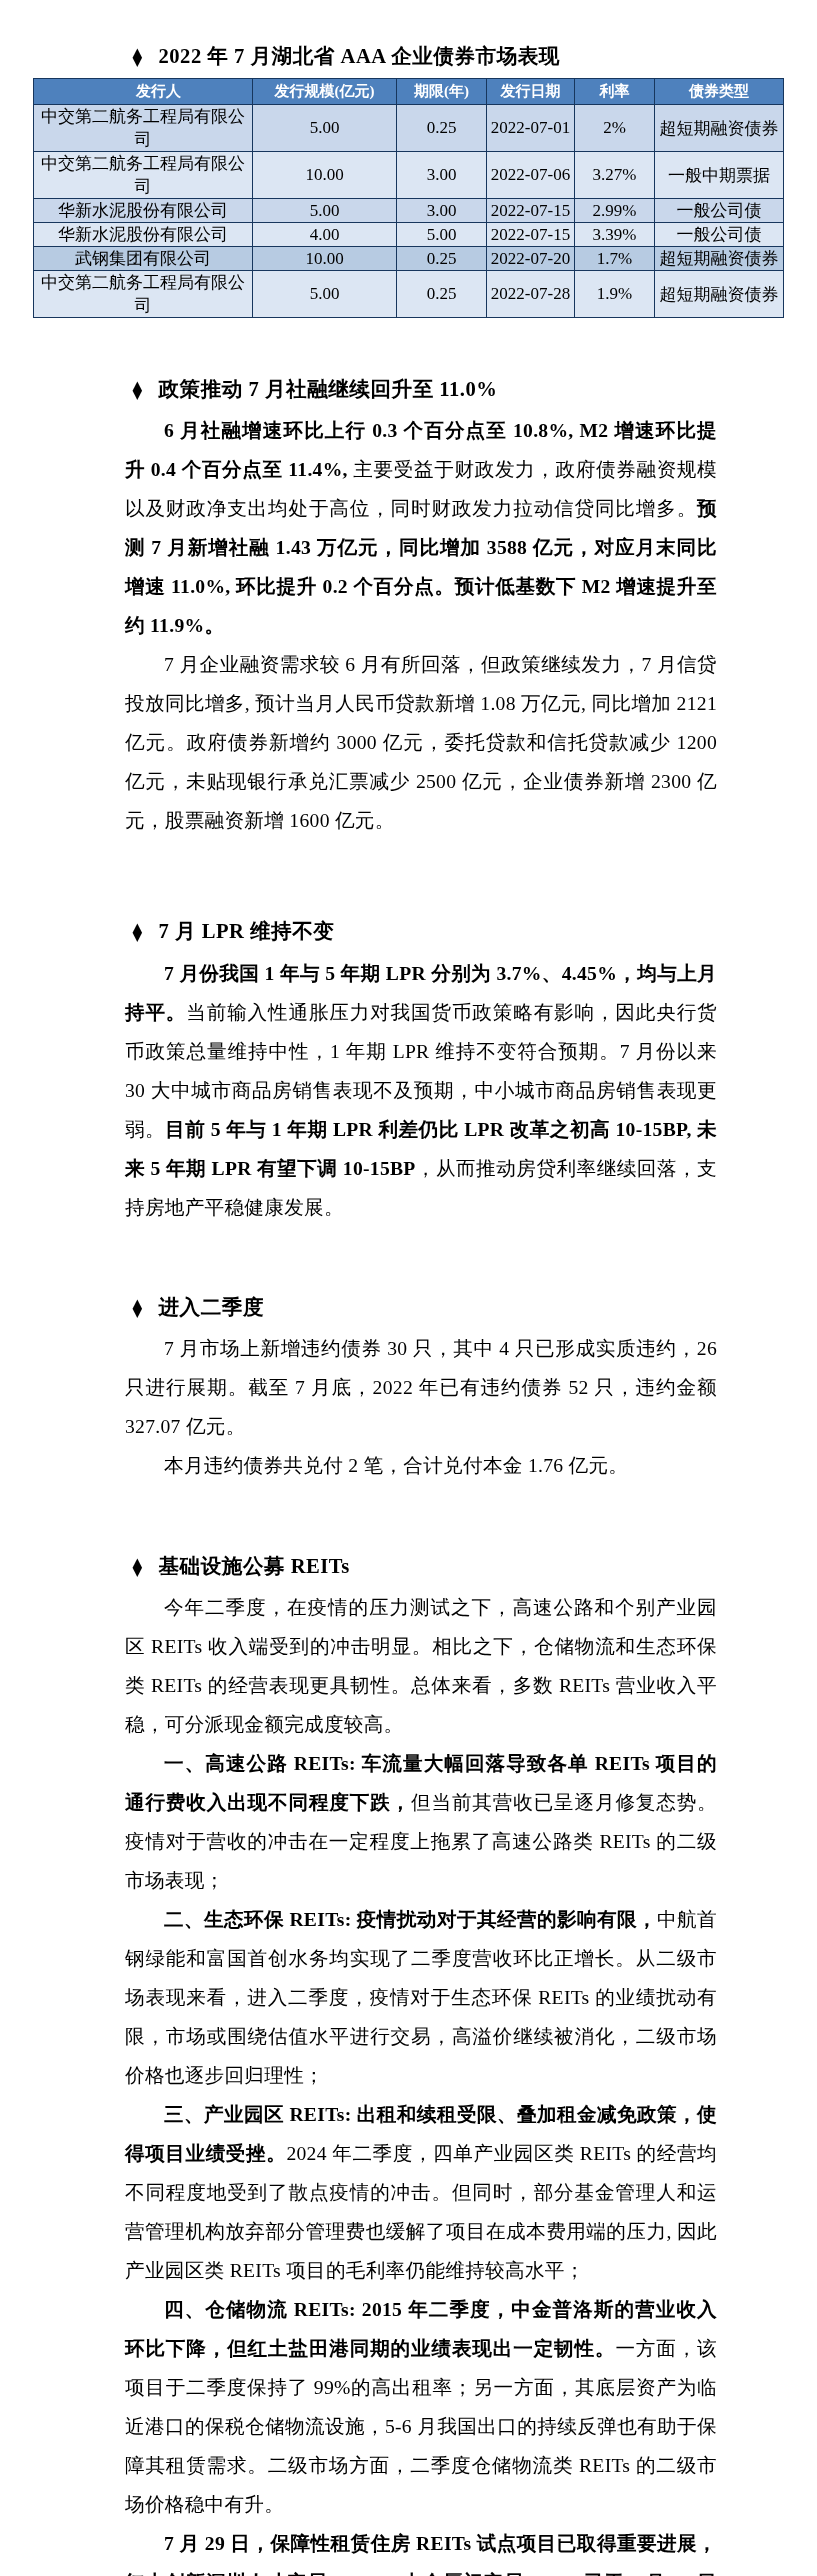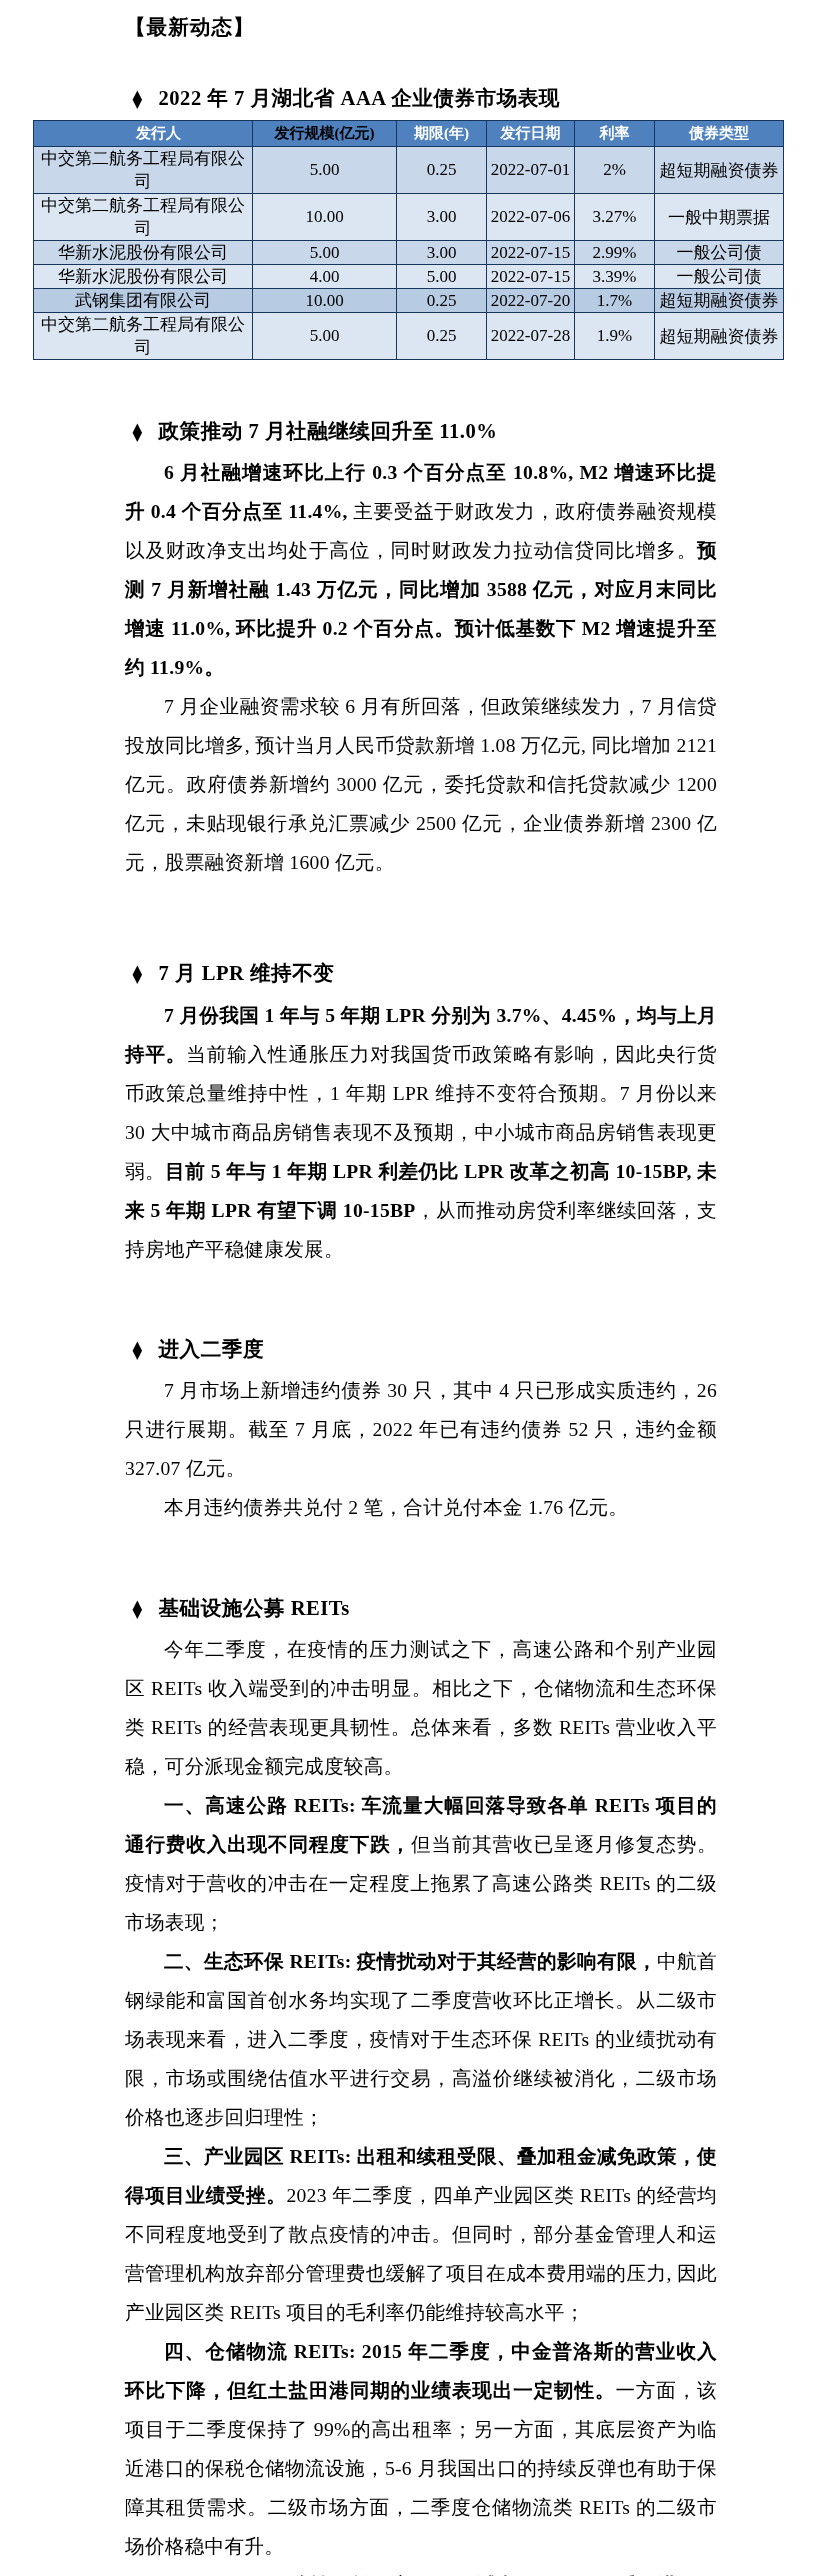--- a/index.html
+++ b/index.html
@@ -41,40 +41,39 @@
   .para{
     margin:0 0 0 125px;width:592px;font-size:19.6px;line-height:39px;
     text-align:justify;text-indent:39px;letter-spacing:0.3px;
   }
   .para .b{font-weight:700;}
 </style>
 </head>
 <body>
 
 <div class="page">
-  <div class="doc-title">【最新动态】</div>
   <div id="doc-blocks">
       <div class="section-heading h-0">
         <span class="diamond">◆</span>
         <span class="heading-text">2022 年 7 月湖北省 AAA 企业债券市场表现</span>
       </div>
       <div class="table-wrap">
         <table class="bond-table" style="--tbl-border: #17365D;">
           <colgroup>
             <col class="c0">
             <col class="c1">
             <col class="c2">
             <col class="c3">
             <col class="c4">
             <col class="c5">
           </colgroup>
           <thead>
             <tr>
               <th style="background: rgb(78, 129, 189); color: rgb(255, 255, 255); padding-left: 31px;">发行人</th>
-              <th style="background: rgb(78, 129, 189); color: #000000;">发行规模(亿元)</th>
+              <th style="background: rgb(78, 129, 189); color: #ffffff;">发行规模(亿元)</th>
               <th style="background: rgb(78, 129, 189); color: rgb(255, 255, 255);">期限(年)</th>
               <th style="background: rgb(78, 129, 189); color: rgb(255, 255, 255);">发行日期</th>
               <th style="background: rgb(78, 129, 189); color: rgb(255, 255, 255);">利率</th>
               <th style="background: rgb(78, 129, 189); color: rgb(255, 255, 255);">债券类型</th>
             </tr>
           </thead>
           <tbody>
             <tr style="background: rgb(201, 215, 235);">
               <td>中交第二航务工程局有限公司</td>
               <td>5.00</td>
@@ -143,18 +142,18 @@
       </div>
       <div class="para"><span>7 月市场上新增违约债券 30 只，其中 4 只已形成实质违约，26 只进行展期。截至 7 月底，2022 年已有违约债券 52 只，违约金额 327.07 亿元。</span></div>
       <div class="para"><span>本月违约债券共兑付 2 笔，合计兑付本金 1.76 亿元。</span></div>
       <div class="section-heading h-4">
         <span class="diamond">◆</span>
         <span class="heading-text">基础设施公募 REITs</span>
       </div>
       <div class="para"><span>今年二季度，在疫情的压力测试之下，高速公路和个别产业园区 REITs 收入端受到的冲击明显。相比之下，仓储物流和生态环保类 REITs 的经营表现更具韧性。总体来看，多数 REITs 营业收入平稳，可分派现金额完成度较高。</span></div>
       <div class="para"><span class="b">一、高速公路 REITs: 车流量大幅回落导致各单 REITs 项目的通行费收入出现不同程度下跌，</span><span>但当前其营收已呈逐月修复态势。疫情对于营收的冲击在一定程度上拖累了高速公路类 REITs 的二级市场表现；</span></div>
       <div class="para"><span class="b">二、生态环保 REITs: 疫情扰动对于其经营的影响有限，</span><span>中航首钢绿能和富国首创水务均实现了二季度营收环比正增长。从二级市场表现来看，进入二季度，疫情对于生态环保 REITs 的业绩扰动有限，市场或围绕估值水平进行交易，高溢价继续被消化，二级市场价格也逐步回归理性；</span></div>
-      <div class="para"><span class="b">三、产业园区 REITs: 出租和续租受限、叠加租金减免政策，使得项目业绩受挫。</span><span>2023 年二季度，四单产业园区类 REITs 的经营均不同程度地受到了散点疫情的冲击。但同时，部分基金管理人和运营管理机构放弃部分管理费也缓解了项目在成本费用端的压力, 因此产业园区类 REITs 项目的毛利率仍能维持较高水平；</span></div>
+      <div class="para"><span class="b">三、产业园区 REITs: 出租和续租受限、叠加租金减免政策，使得项目业绩受挫。</span><span>2024 年二季度，四单产业园区类 REITs 的经营均不同程度地受到了散点疫情的冲击。但同时，部分基金管理人和运营管理机构放弃部分管理费也缓解了项目在成本费用端的压力, 因此产业园区类 REITs 项目的毛利率仍能维持较高水平；</span></div>
       <div class="para"><span class="b">四、仓储物流 REITs: 2015 年二季度，中金普洛斯的营业收入环比下降，但红土盐田港同期的业绩表现出一定韧性。</span><span>一方面，该项目于二季度保持了 99%的高出租率；另一方面，其底层资产为临近港口的保税仓储物流设施，5-6 月我国出口的持续反弹也有助于保障其租赁需求。二级市场方面，二季度仓储物流类 REITs 的二级市场价格稳中有升。</span></div>
       <div class="para"><span class="b">7 月 29 日，保障性租赁住房 REITs 试点项目已取得重要进展，红土创新深圳人才安居 REIT、中金厦门安居 REIT 已于 7 月 29 日获证监会注册批复；华夏北京保障房中心 REIT 于同日完成证监会及上交所受理。</span></div>
     </div>
 </div>
 
 
 </body></html>

